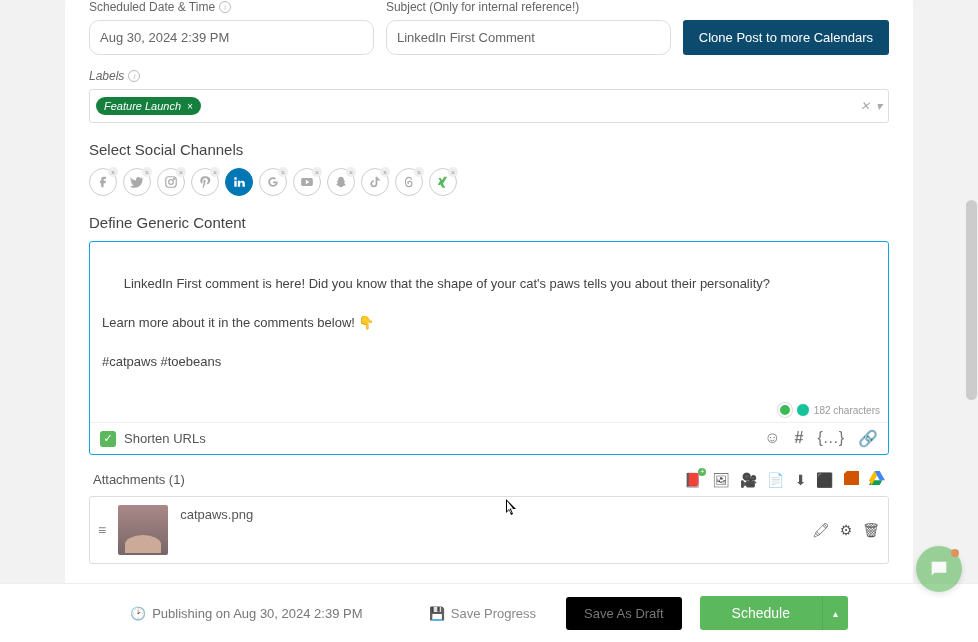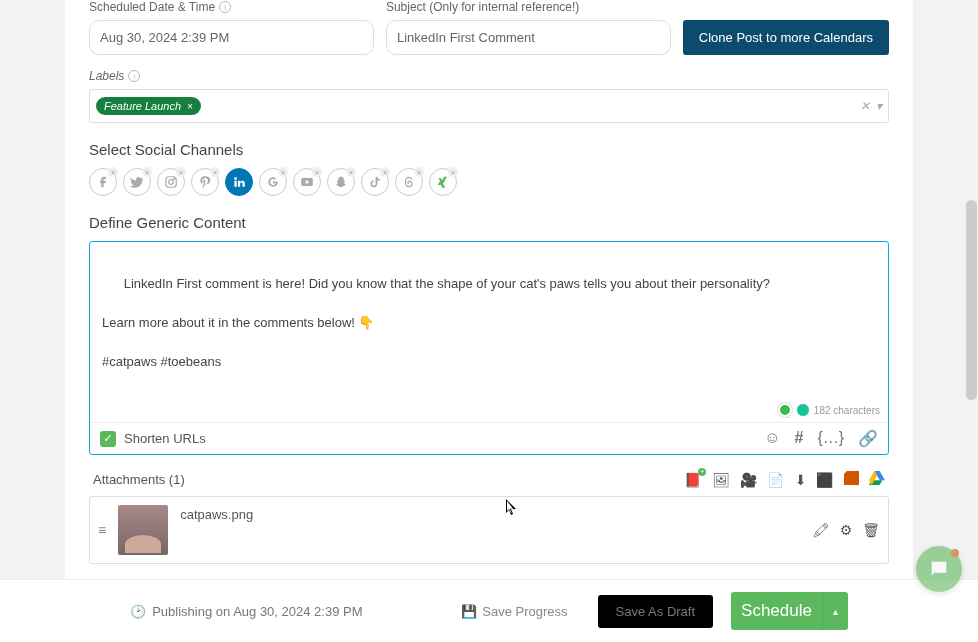--- a/index.html
+++ b/index.html
@@ -41,21 +41,21 @@
     .file-name { flex: 1; font-size: 13px; color: #555; align-self:flex-start; padding-top:2px;}
     .file-actions { display: flex; gap: 10px; color: #555; font-size: 14px; }
     .file-actions span { cursor: pointer; }
     .next-wrap { text-align: center; margin-top: 20px; }
     .next-btn { background: #5cb85c; color: #fff; border: none; padding: 10px 28px; border-radius: 3px; font-size: 13px; cursor: pointer; box-shadow: 0 2px 0 #4a9c4a; }
     .footer { position: absolute; bottom: 0; left: 0; right: 0; background: #fff; border-top: 1px solid #eee; padding: 12px 130px; display: flex; align-items: center; gap: 18px; }
     .footer-left { flex: 1; color: #777; font-size: 13px; display: flex; align-items: center; gap: 6px; }
     .link-btn { color: #888; background: none; border: none; cursor: pointer; font-size: 13px; padding: 8px 12px; display:flex;align-items:center;gap:5px;}
     .draft-btn { background: #000000; color: #777; border: none; padding: 9px 18px; border-radius: 3px; cursor: pointer; font-size: 13px; }
     .sched-group { display: flex; }
-    .sched-btn { background: #5cb85c; color: #fff; border: none; padding: 9px 10px; border-radius: 3px 0 0 3px; cursor: pointer; font-size: 17px; }
+    .sched-btn { background: #5cb85c; color: #fff; border: none; padding: 9px 32px; border-radius: 3px 0 0 3px; cursor: pointer; font-size: 14px; }
     .sched-dd { background: #5cb85c; color: #fff; border: none; border-left: 1px solid #4cae4c; padding: 9px 10px; border-radius: 0 3px 3px 0; cursor: pointer; font-size: 10px; }
     .chat-bubble { position: absolute; bottom: 50px; right: 16px; width: 46px; height: 46px; border-radius: 50%; background: #5cb85c; display: flex; align-items: center; justify-content: center; color: #fff; font-size: 20px; box-shadow: 0 2px 6px rgba(0,0,0,0.2); opacity:0.6;}
     .chat-bubble::after{content:"";position:absolute;top:3px;right:3px;width:8px;height:8px;background:#d35400;border-radius:50%;}
     .cursor { position: absolute; left: 505px; top: 499px; width: 14px; height: 18px; pointer-events: none; z-index: 999; }
     .scrollbar{position:absolute;right:0;top:0;width:14px;height:605px;background:#f2f2f2;}
     .scrollbar-thumb{position:absolute;right:1px;top:200px;width:11px;height:200px;background:#ccc;border-radius:6px;}
     .clip-icon{width:15px;height:14px;background:#d35400;clip-path:polygon(0 100%,0 20%,20% 0,100% 0,100% 100%);display:inline-block;position:relative;}
   </style>
 </head>
 <body>

